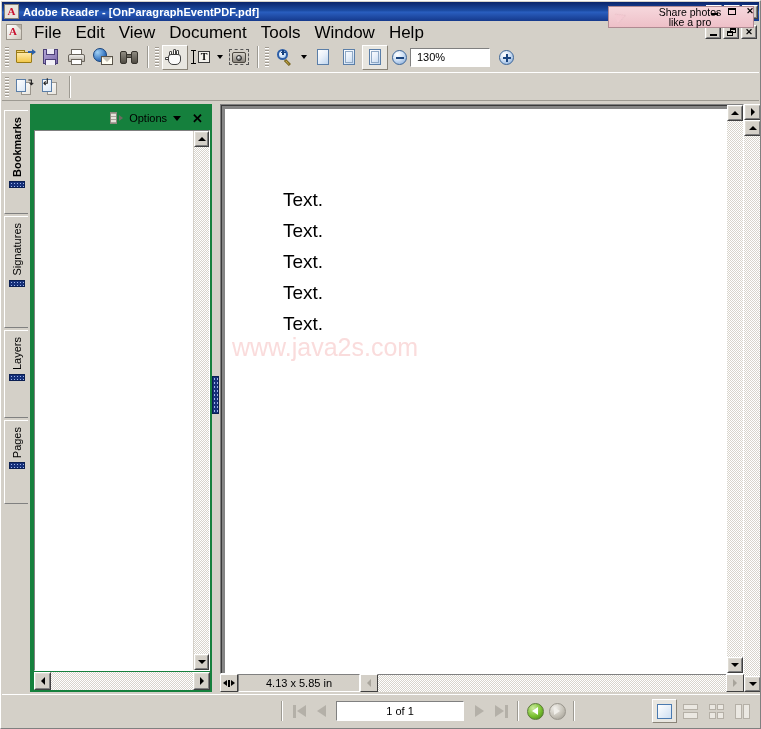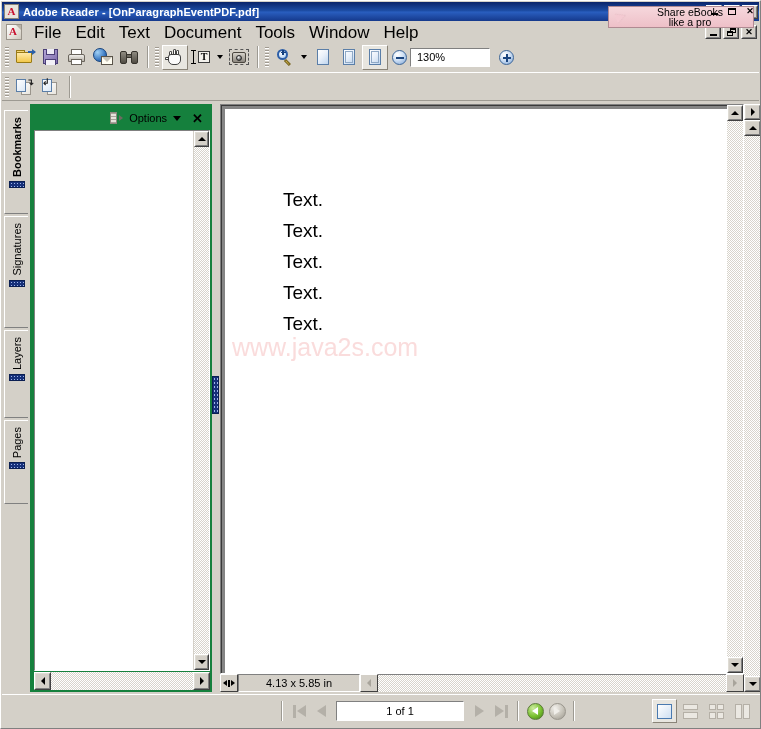--- a/index.html
+++ b/index.html
@@ -759,21 +759,21 @@
         </div>
     </div>
   </div>
 
   <div class="menubar">
     <div class="mb-icon">
         <span class="acro2">A</span>
       </div>
     <div class="menuitem">File</div>
     <div class="menuitem">Edit</div>
-    <div class="menuitem">Text</div>
+    <div class="menuitem">View</div>
     <div class="menuitem">Document</div>
     <div class="menuitem">Tools</div>
     <div class="menuitem">Window</div>
     <div class="menuitem">Help</div>
     <div style="flex:1 1 auto"></div>
     <div class="winbtns" style="padding-right:2px;">
       <div class="winbtn">
           <span class="g">
             <span class="gl-min"></span>
           </span>
@@ -934,21 +934,21 @@
 
       <div class="tbsep"></div>
 
     </div>
 
     <div class="share">
       <span class="sicon">
           <i class="tri"></i>
         </span>
       <span class="slabel">
-        <span>Share eBooks</span><br>
+        <span>Share photos</span><br>
         <span>like a pro</span>
       </span>
     </div>
   </div>
 
   <div class="workarea">
 
     <div class="tabstrip">
       <div class="vtab active t-bookmarks">
         <span class="vlabel">Bookmarks</span>

